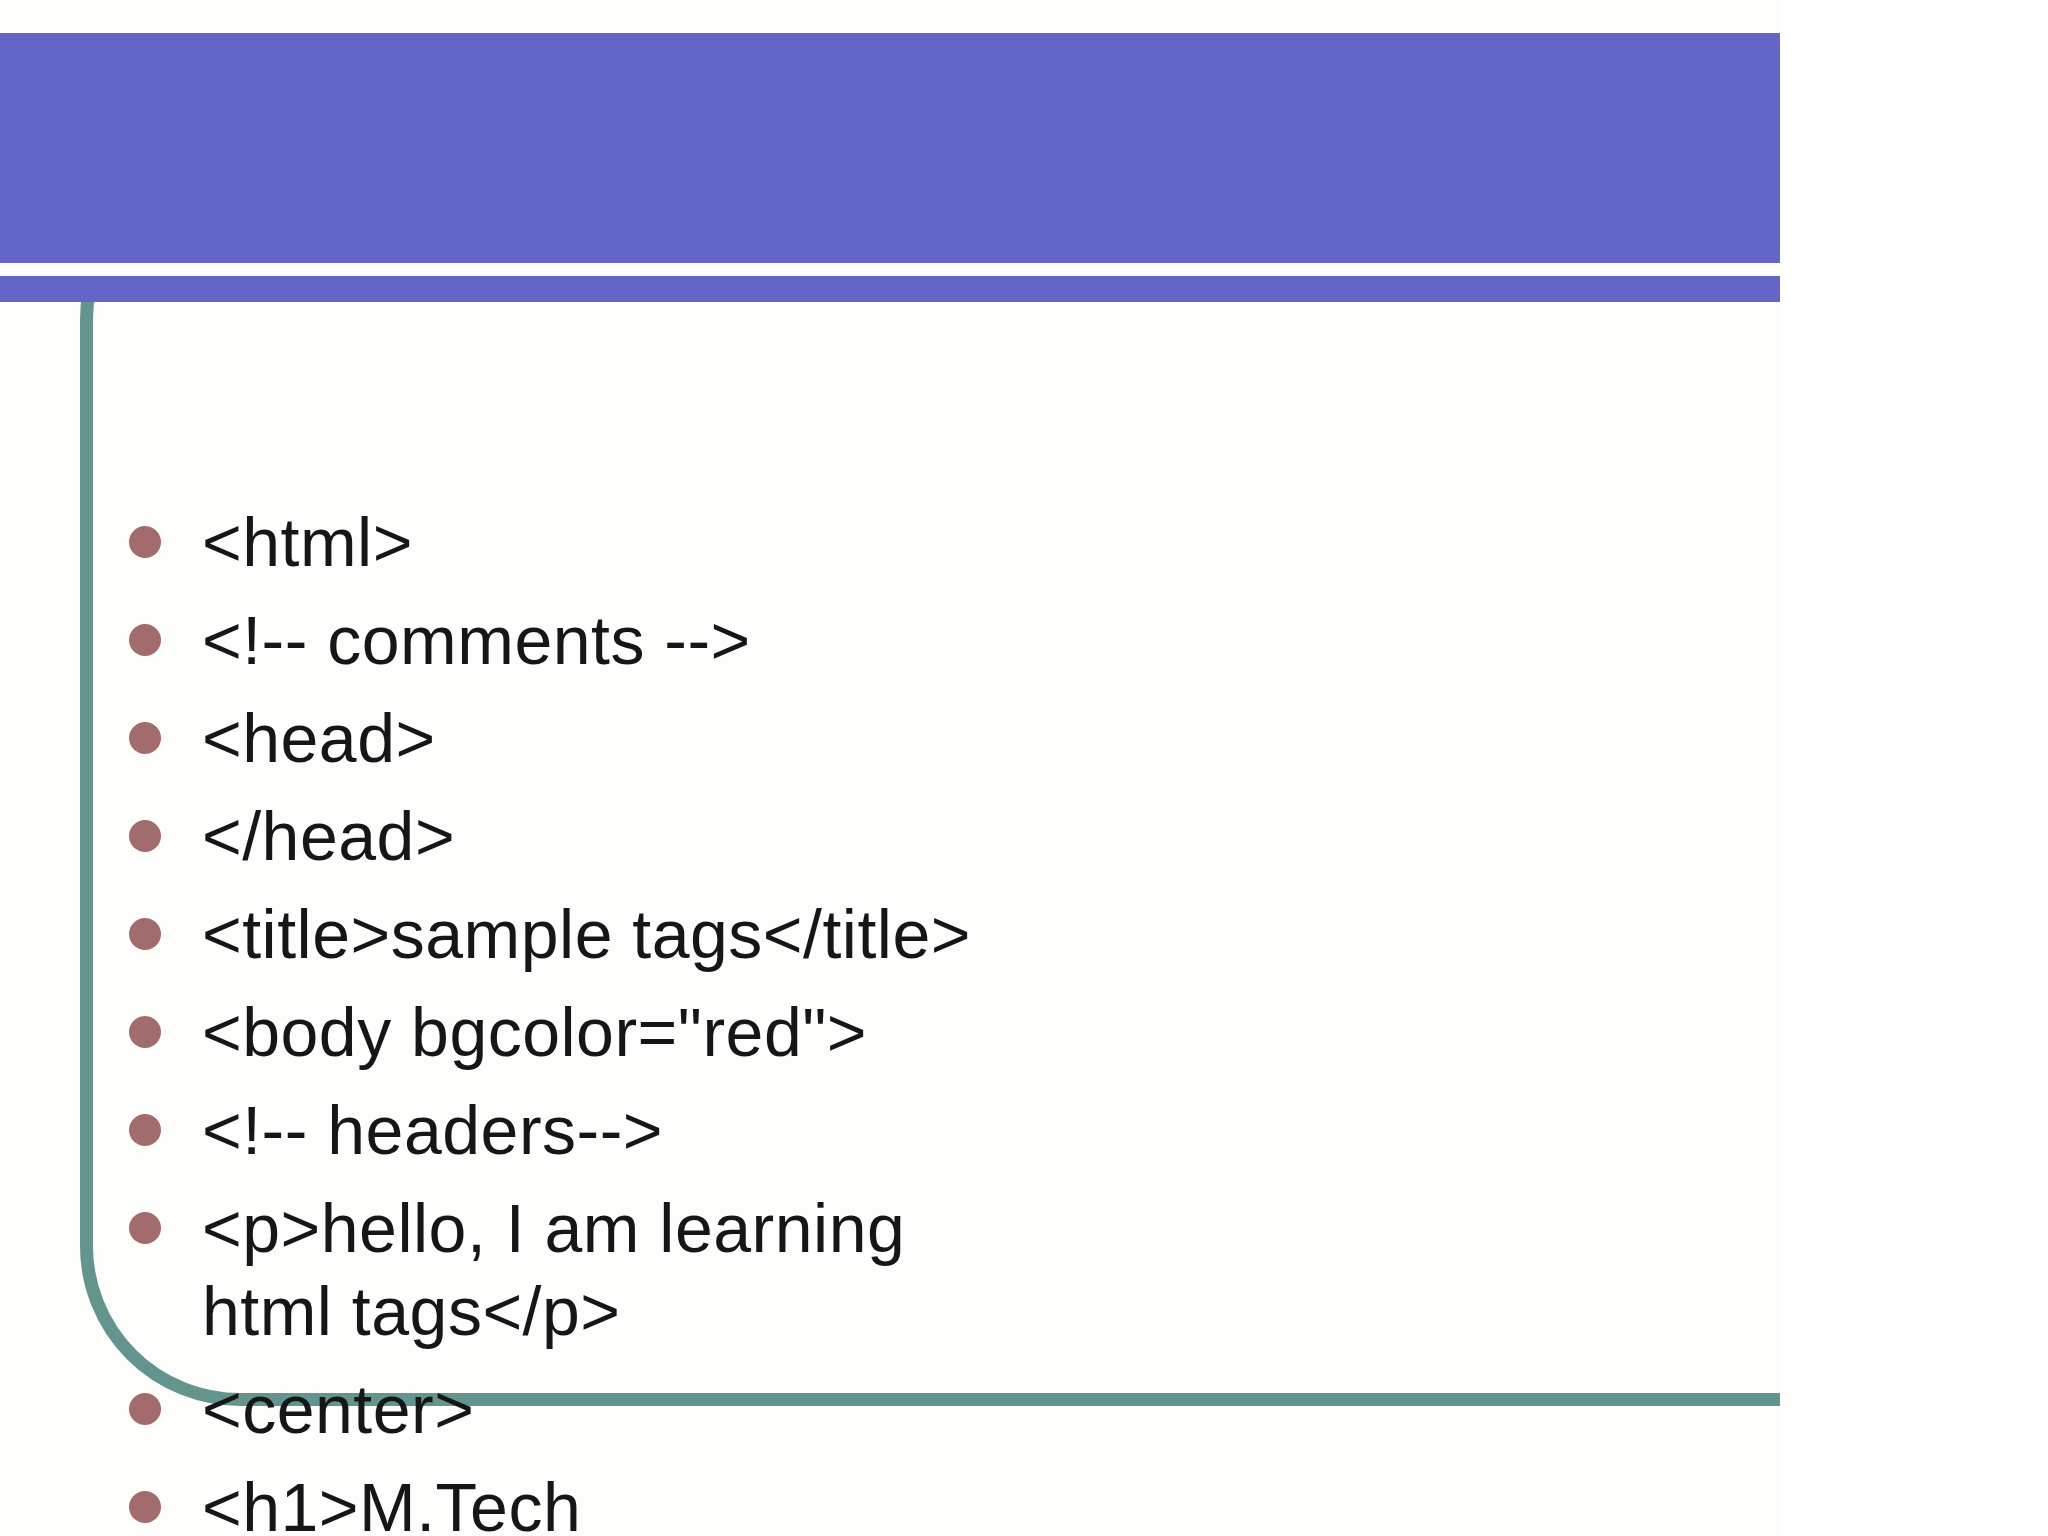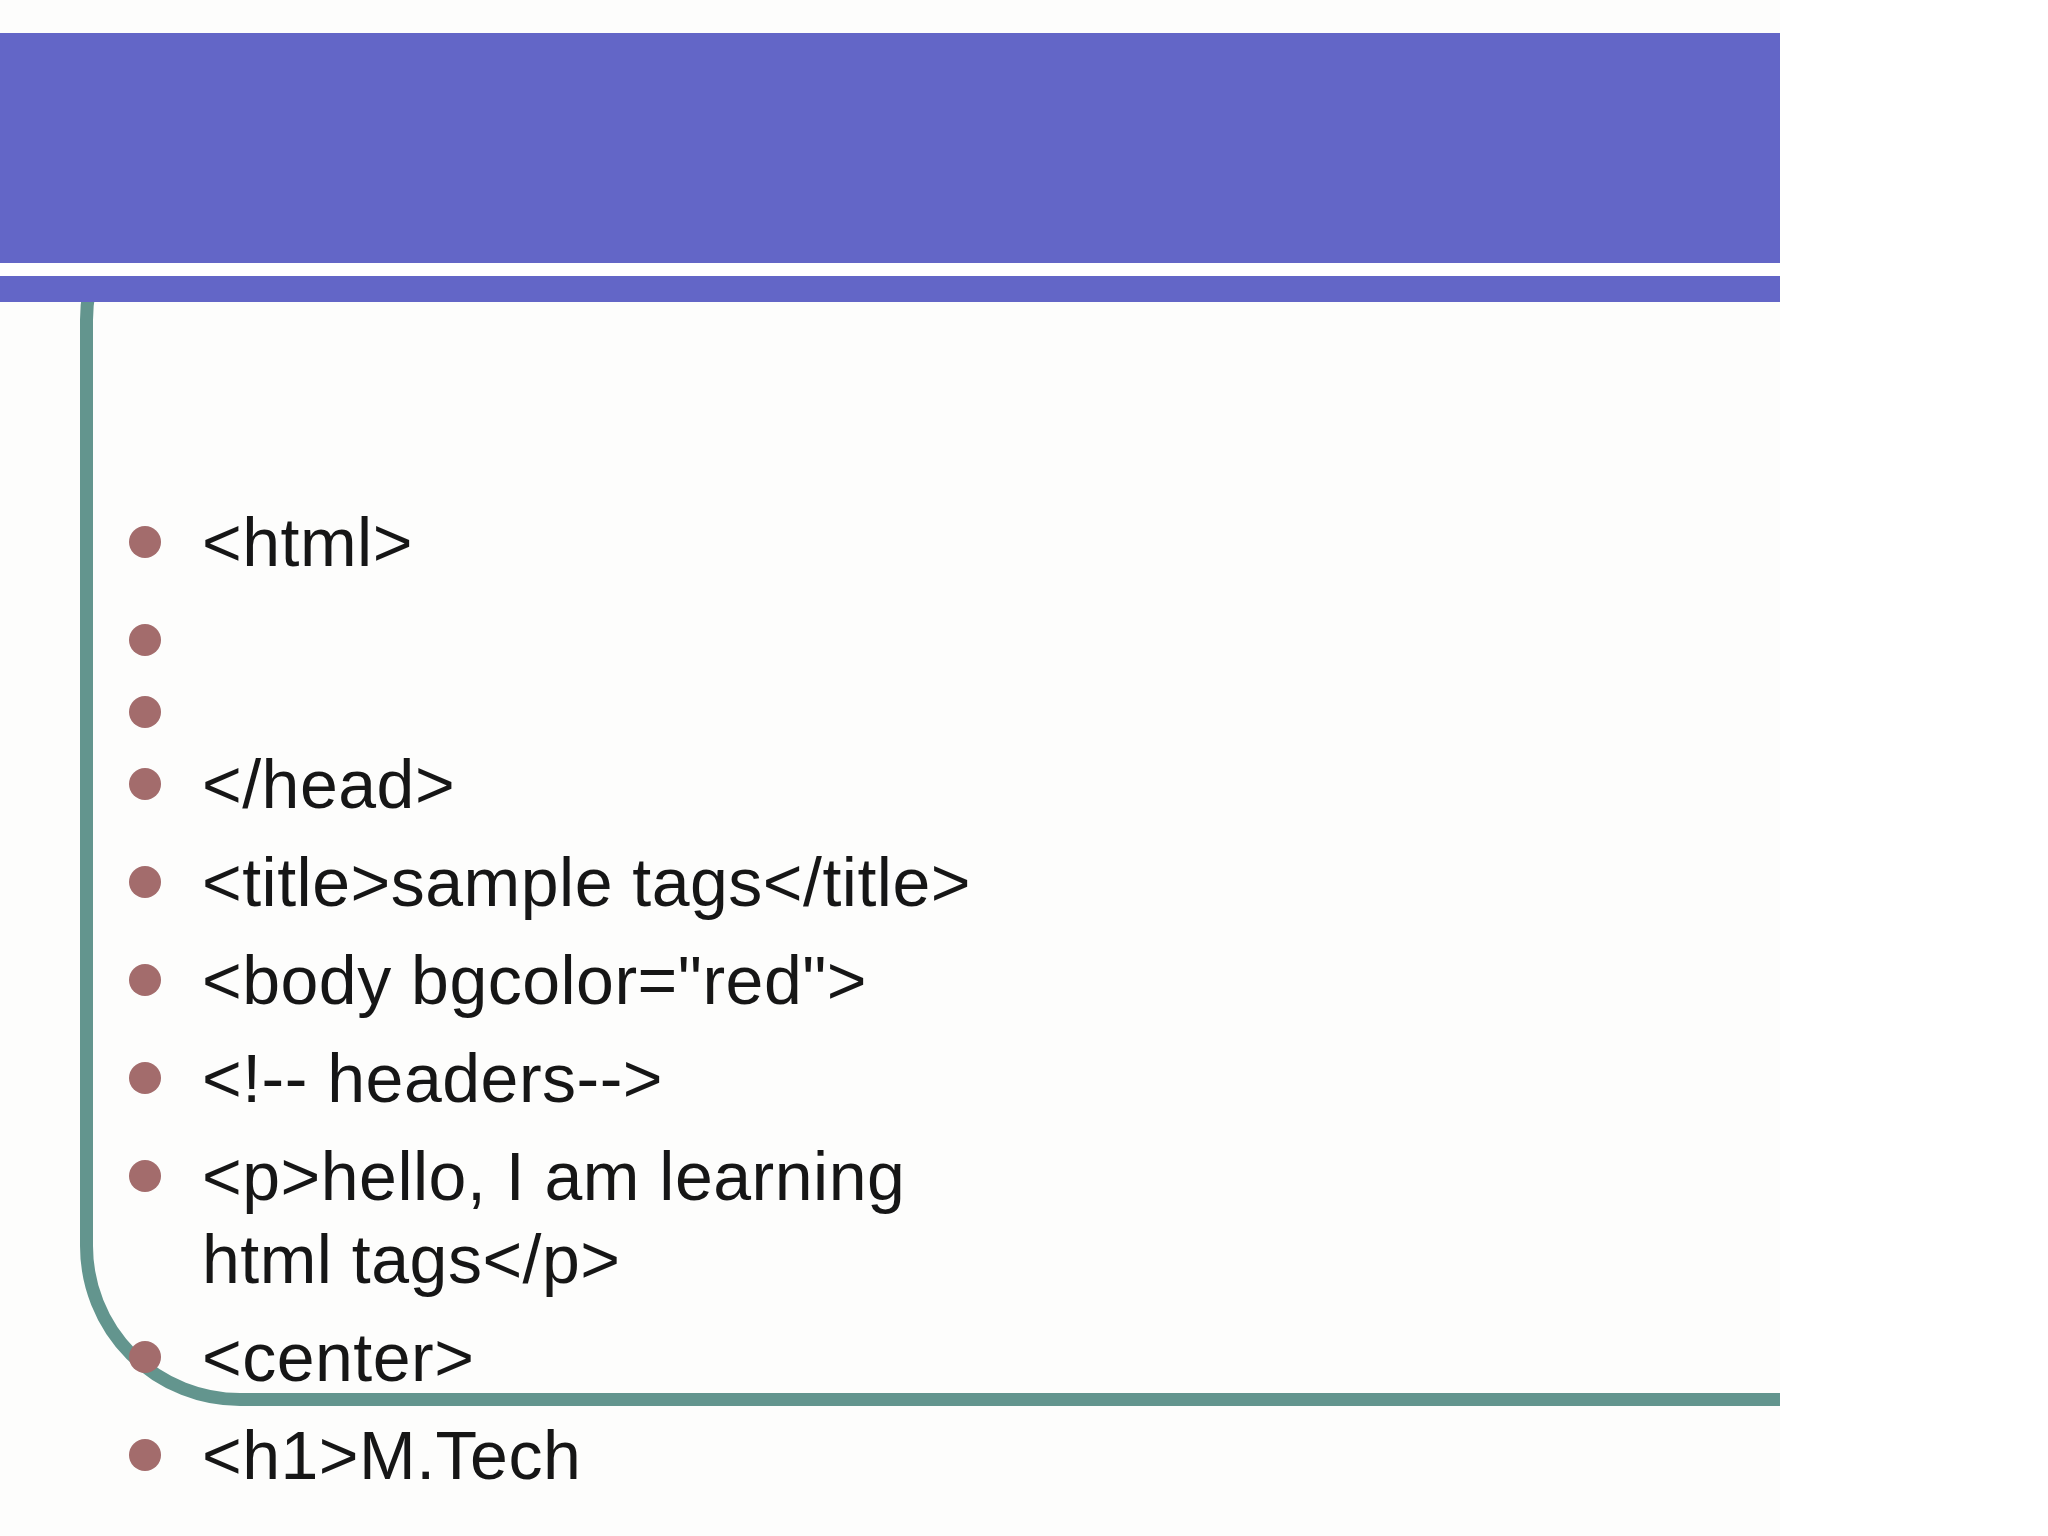--- a/index.html
+++ b/index.html
@@ -83,23 +83,25 @@
     <div class="divider"></div>
   </div>
 
   <div class="list">
     <div class="item">
       <span class="dot"></span>
       <span class="txt">&lt;html&gt;</span>
     </div>
     <div class="item">
       <span class="dot"></span>
+      <span class="txt">&lt;!-- comments --&gt;</span>
     </div>
     <div class="item">
       <span class="dot"></span>
+      <span class="txt">&lt;head&gt;</span>
     </div>
     <div class="item">
       <span class="dot"></span>
       <span class="txt">&lt;/head&gt;</span>
     </div>
     <div class="item">
       <span class="dot"></span>
       <span class="txt">&lt;title&gt;sample tags&lt;/title&gt;</span>
     </div>
     <div class="item">

